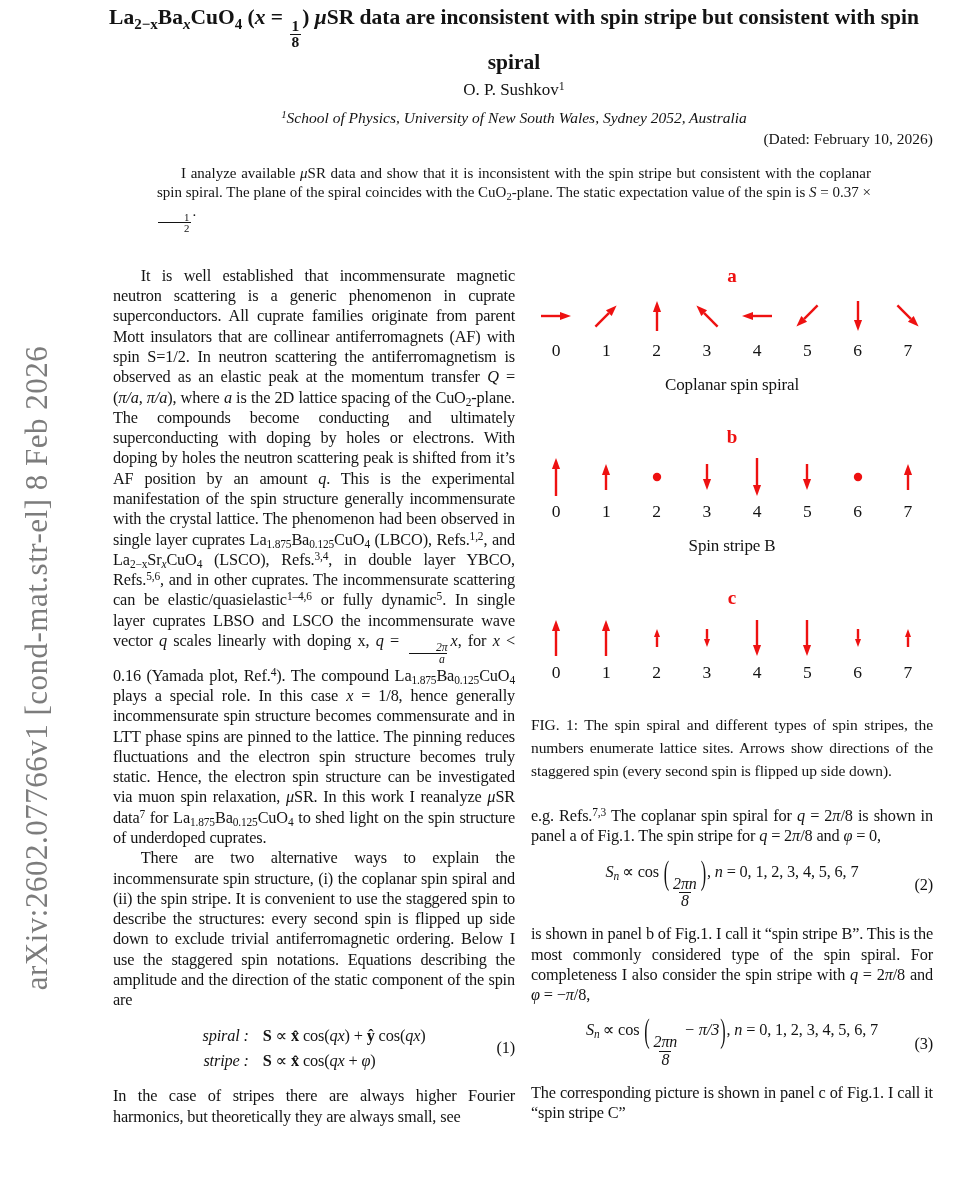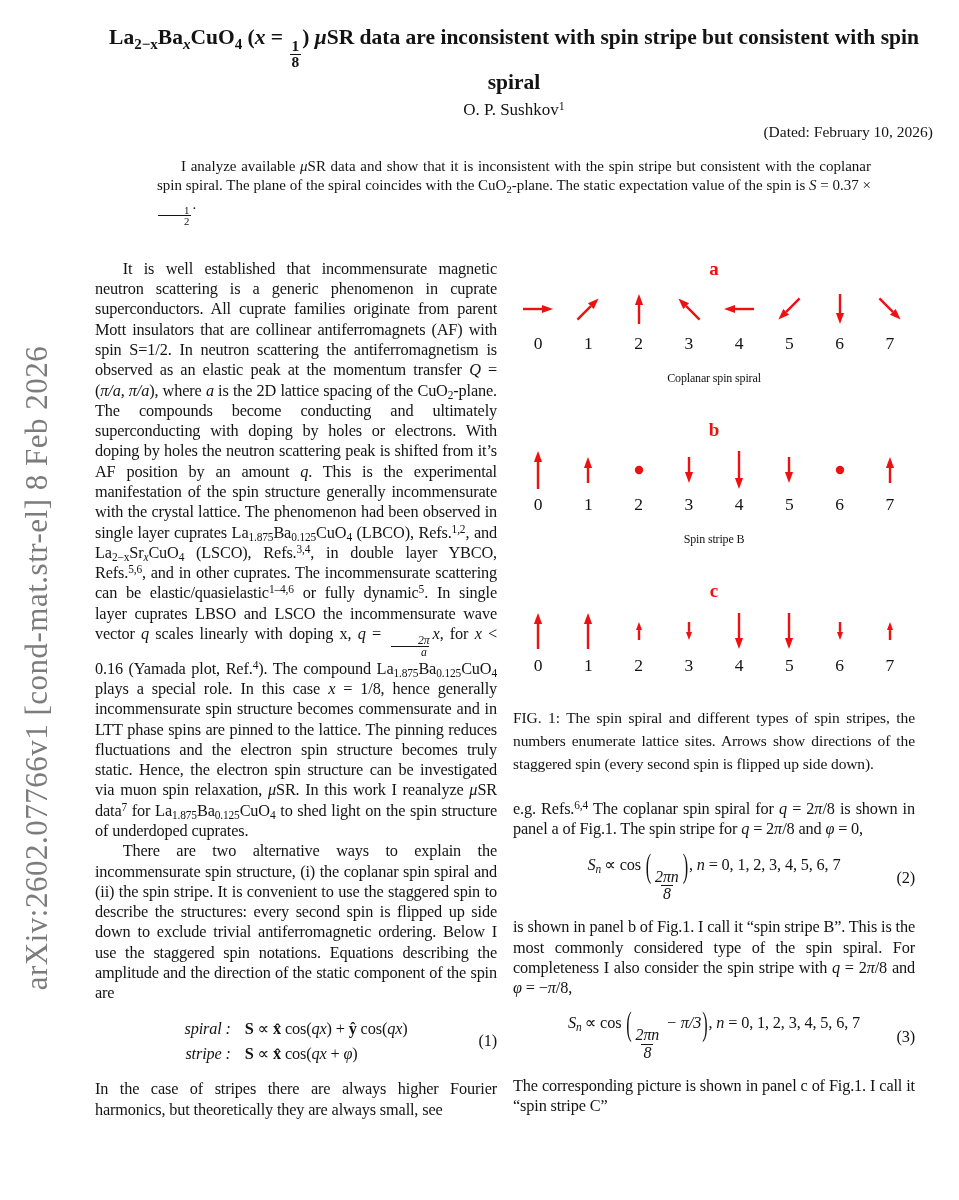--- a/index.html
+++ b/index.html
@@ -7,28 +7,28 @@
     width:959px;height:1200px;background:#ffffff;color:#131313;
     font-family:"Liberation Serif",serif;position:relative;overflow:hidden;
   }
   
   .watermark{
     position:absolute;top:668px;left:37px;
     transform:translate(-50%,-50%) rotate(-90deg);
     white-space:nowrap;font-size:31px;letter-spacing:.5px;color:#7c7c7c;
   }
   
-  .content{position:absolute;left:95px;top:24px;width:838px;}
+  .content{position:absolute;left:95px;top:4px;width:838px;}
   .title{text-align:center;font-weight:bold;font-size:21.5px;line-height:27px;}
   .authors{text-align:center;font-size:17px;margin-top:4px;}
   .affiliation{text-align:center;font-style:italic;font-size:15.5px;margin-top:9px;}
   .date{text-align:right;font-size:15.5px;margin-top:3px;}
   .abstract{width:714px;margin:16px auto 4px;font-size:15px;line-height:19px;
     text-align:justify;text-indent:1.6em;}
-  .columns{display:flex;gap:16px;margin-top:32px;}
+  .columns{display:flex;gap:16px;margin-top:32px;justify-content:flex-end;}
   .col{width:402px;font-size:16.3px;line-height:20.3px;text-align:justify;letter-spacing:-0.15px;}
   .para{text-indent:1.7em;margin:0;}
   .para.noindent{text-indent:0;}
   
   .i{font-style:italic;}
   .b{font-weight:bold;}
   .sub{font-size:70%;vertical-align:-0.3em;line-height:0;}
   .sup{font-size:70%;vertical-align:0.45em;line-height:0;}
   .sub.i,.sup.i{font-style:italic;}
   .frac{display:inline-flex;flex-direction:column;align-items:center;
@@ -44,37 +44,38 @@
   .equation .frac{font-size:98%;vertical-align:-0.75em;line-height:1.02;}
   .big{display:inline-block;transform:scaleY(2.05);vertical-align:-0.12em;padding:0 1px;}
   
   .figure{margin-bottom:24px;}
   .fig-panel{margin-bottom:31px;}
   .panel-label{text-align:center;font-weight:bold;font-size:19px;margin-bottom:7px;}
   .arrow-row{display:flex;height:46px;}
   .arrow-cell{flex:1;display:flex;align-items:center;justify-content:center;}
   .num-row{display:flex;font-size:17.5px;margin-top:1px;}
   .num-cell{flex:1;text-align:center;}
-  .panel-caption{text-align:center;font-size:12px;margin-top:15px;}
+  .panel-caption{text-align:center;font-size:17px;margin-top:15px;}
   .fig-caption{font-size:15.5px;line-height:23px;text-align:justify;margin-top:22px;letter-spacing:-0.1px;}
 </style>
 </head>
 <body>
 
 <div class="watermark" style="color: rgb(124, 124, 124);">arXiv:2602.07766v1  [cond-mat.str-el]  8 Feb 2026</div>
 
 <div class="content">
 
   <div class="title">La<span class="sub">2−x</span>Ba<span class="sub i">x</span>CuO<span class="sub">4</span> (<span class="i">x</span> = <span class="frac">
         <span>1</span>
         <span>8</span>
       </span>) <span class="i">μ</span>SR data are inconsistent with spin stripe but consistent with spin spiral</div>
 
   <div class="authors"><span>O. P. Sushkov</span><span class="sup">1</span></div>
 
+  <div class="affiliation"><span class="sup">1</span><span>School of Physics, University of New South Wales, Sydney 2052, Australia</span></div>
 
   <div class="date">(Dated: February 10, 2026)</div>
 
   <div class="abstract">I analyze available <span class="i">μ</span>SR data and show that it is inconsistent with the spin stripe but consistent with the coplanar spin spiral. The plane of the spiral coincides with the CuO<span class="sub">2</span>-plane. The static expectation value of the spin is <span class="i">S</span> = 0.37 × <span class="frac">
         <span>1</span>
         <span>2</span>
       </span>.</div>
 
   <div class="columns">
 
@@ -284,21 +285,21 @@
                 <div class="num-cell">3</div>
                 <div class="num-cell">4</div>
                 <div class="num-cell">5</div>
                 <div class="num-cell">6</div>
                 <div class="num-cell">7</div>
               </div>
             </div>
           </div>
         <div class="fig-caption">FIG. 1: The spin spiral and different types of spin stripes, the numbers enumerate lattice sites. Arrows show directions of the staggered spin (every second spin is flipped up side down).</div>
       </div>
-      <p class="para noindent">e.g. Refs.<span class="sup">6,4</span> The coplanar spin spiral for <span class="i">q</span> = 2<span class="i">π</span>/8 is shown in panel a of Fig.1. The spin stripe for <span class="i">q</span> = 2<span class="i">π</span>/8 and <span class="i">φ</span> = 0,</p>
+      <p class="para noindent">e.g. Refs.<span class="sup">7,3</span> The coplanar spin spiral for <span class="i">q</span> = 2<span class="i">π</span>/8 is shown in panel a of Fig.1. The spin stripe for <span class="i">q</span> = 2<span class="i">π</span>/8 and <span class="i">φ</span> = 0,</p>
       <div class="equation">
         <span><span class="i">S</span><span class="sub i">n</span> ∝ cos <span class="big">(</span><span class="frac i">
               <span>2πn</span>
               <span>8</span>
             </span><span class="big">)</span>,   <span class="i">n</span> = 0, 1, 2, 3, 4, 5, 6, 7</span>
         <span class="eq-num">(2)</span>
       </div>
       <p class="para noindent">is shown in panel b of Fig.1. I call it “spin stripe B”. This is the most commonly considered type of the spin spiral. For completeness I also consider the spin stripe with <span class="i">q</span> = 2<span class="i">π</span>/8 and <span class="i">φ</span> = −<span class="i">π</span>/8,</p>
       <div class="equation">
         <span><span class="i">S</span><span class="sub i">n</span> ∝ cos <span class="big">(</span><span class="frac i">

